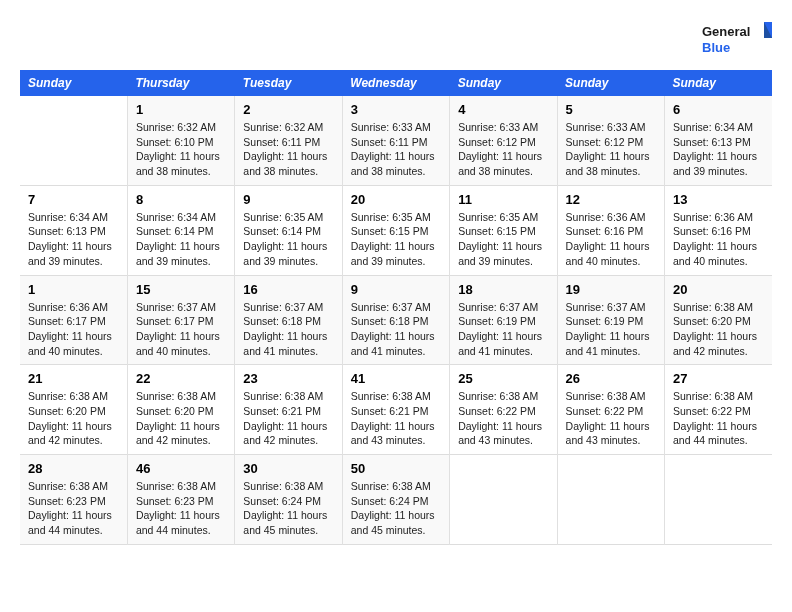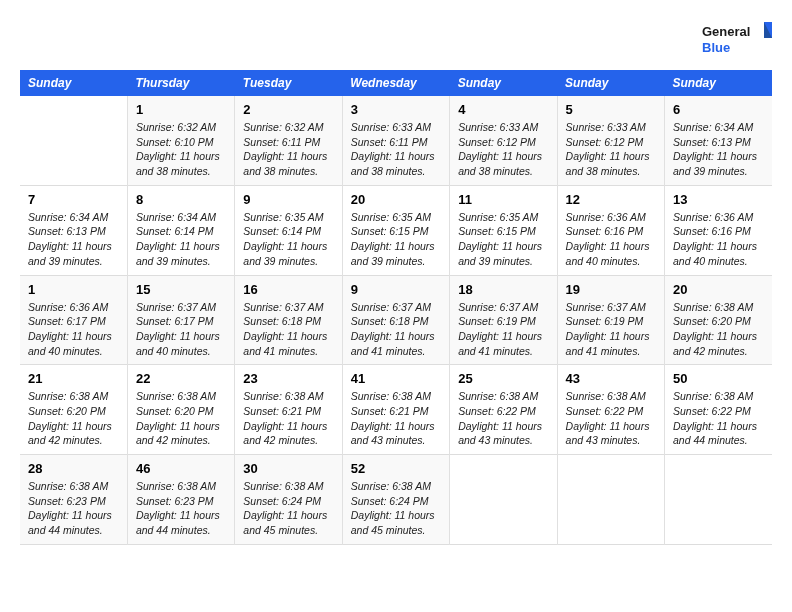--- a/index.html
+++ b/index.html
@@ -69,21 +69,20 @@
     .day-num {
       font-weight: bold;
       font-size: 13px;
       margin-bottom: 3px;
       display: block;
     }
     .day-info {
       font-size: 10.5px;
       color: #222;
       line-height: 1.4;
-      font-style: italic;
     }
     .empty-cell { background: #fff; }
   </style>
 </head>
 <body>
 
 <div class="header-area">
   <div class="logo">
   <svg width="70" height="40" viewBox="0 0 70 40">
     <text x="0" y="16" font-size="13" font-weight="bold" fill="#1a1a1a" font-family="Arial">General</text>
@@ -288,58 +287,58 @@
 and 43 minutes.</div>
         </td>
         <td>
           <span class="day-num">25</span>
           <div class="day-info" style="white-space: pre-line;">Sunrise: 6:38 AM
 Sunset: 6:22 PM
 Daylight: 11 hours
 and 43 minutes.</div>
         </td>
         <td>
-          <span class="day-num">43</span>
+          <span class="day-num">26</span>
           <div class="day-info" style="white-space: pre-line;">Sunrise: 6:38 AM
 Sunset: 6:22 PM
 Daylight: 11 hours
 and 43 minutes.</div>
         </td>
         <td>
+          <span class="day-num">27</span>
+          <div class="day-info" style="white-space: pre-line;">Sunrise: 6:38 AM
+Sunset: 6:22 PM
+Daylight: 11 hours
+and 44 minutes.</div>
+        </td>
+      </tr>
+      <tr>
+        <td>
+          <span class="day-num">28</span>
+          <div class="day-info" style="white-space: pre-line;">Sunrise: 6:38 AM
+Sunset: 6:23 PM
+Daylight: 11 hours
+and 44 minutes.</div>
+        </td>
+        <td>
+          <span class="day-num">46</span>
+          <div class="day-info" style="white-space: pre-line;">Sunrise: 6:38 AM
+Sunset: 6:23 PM
+Daylight: 11 hours
+and 44 minutes.</div>
+        </td>
+        <td>
+          <span class="day-num">30</span>
+          <div class="day-info" style="white-space: pre-line;">Sunrise: 6:38 AM
+Sunset: 6:24 PM
+Daylight: 11 hours
+and 45 minutes.</div>
+        </td>
+        <td>
           <span class="day-num">50</span>
-          <div class="day-info" style="white-space: pre-line;">Sunrise: 6:38 AM
-Sunset: 6:22 PM
-Daylight: 11 hours
-and 44 minutes.</div>
-        </td>
-      </tr>
-      <tr>
-        <td>
-          <span class="day-num">28</span>
-          <div class="day-info" style="white-space: pre-line;">Sunrise: 6:38 AM
-Sunset: 6:23 PM
-Daylight: 11 hours
-and 44 minutes.</div>
-        </td>
-        <td>
-          <span class="day-num">46</span>
-          <div class="day-info" style="white-space: pre-line;">Sunrise: 6:38 AM
-Sunset: 6:23 PM
-Daylight: 11 hours
-and 44 minutes.</div>
-        </td>
-        <td>
-          <span class="day-num">30</span>
-          <div class="day-info" style="white-space: pre-line;">Sunrise: 6:38 AM
-Sunset: 6:24 PM
-Daylight: 11 hours
-and 45 minutes.</div>
-        </td>
-        <td>
-          <span class="day-num">52</span>
           <div class="day-info" style="white-space: pre-line;">Sunrise: 6:38 AM
 Sunset: 6:24 PM
 Daylight: 11 hours
 and 45 minutes.</div>
         </td>
         <td class="empty-cell"></td>
         <td class="empty-cell"></td>
         <td class="empty-cell"></td>
       </tr>
     </tbody>

